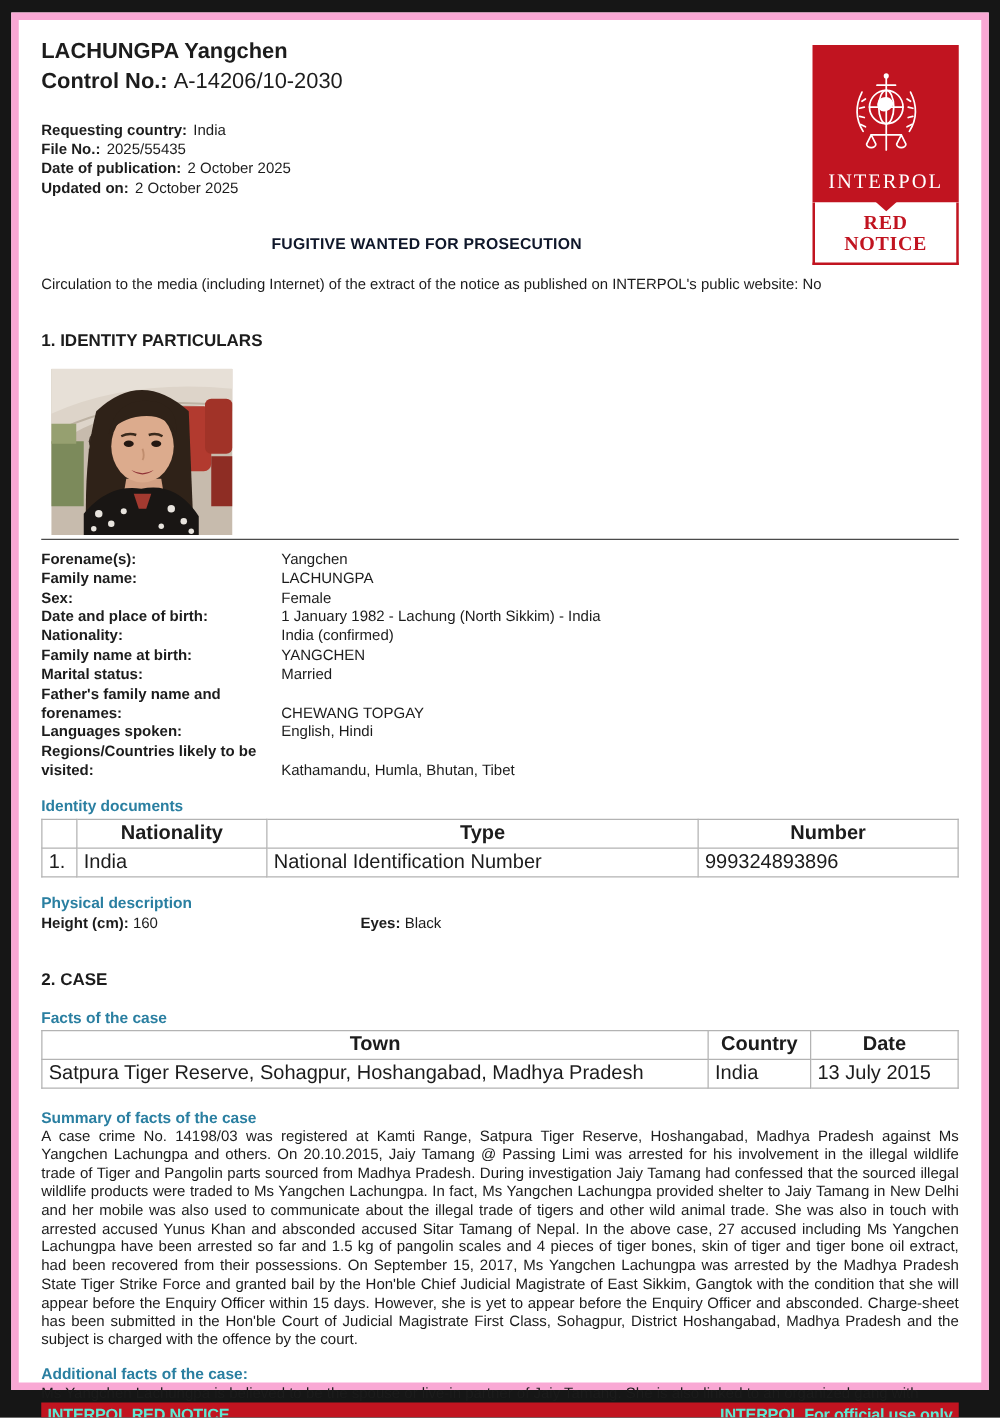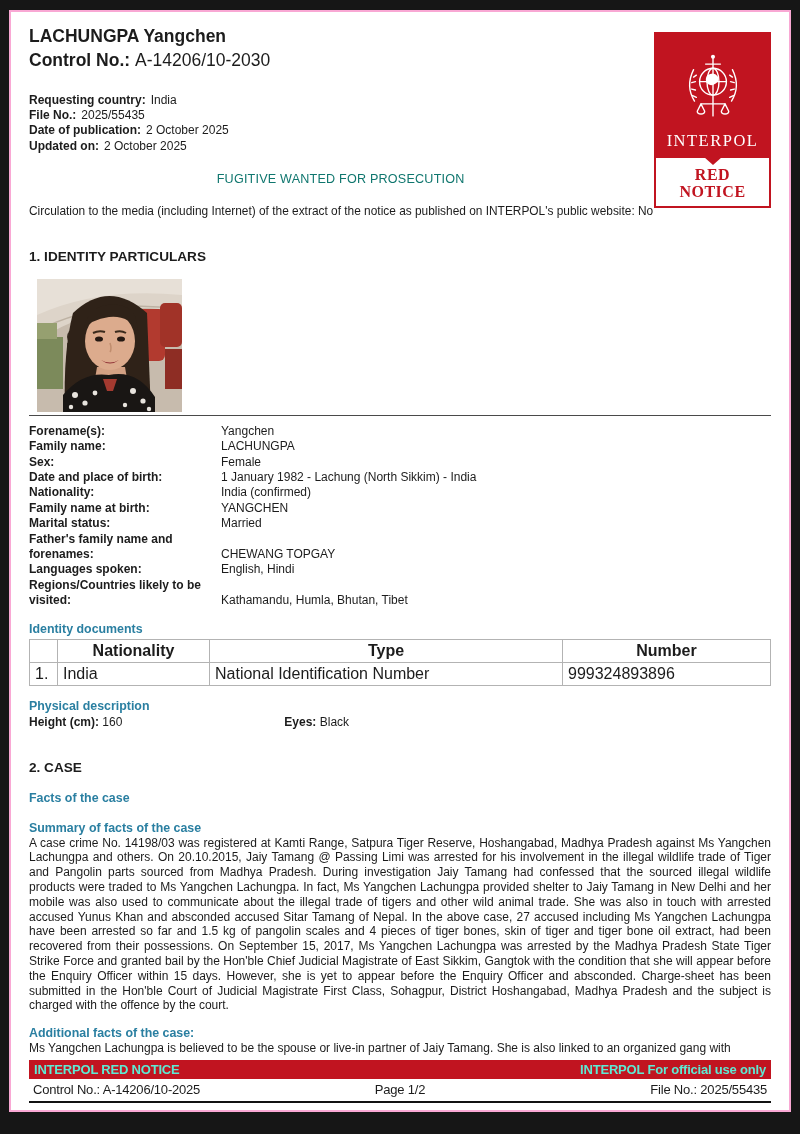--- a/index.html
+++ b/index.html
@@ -10,21 +10,21 @@
   }
   .page {
     width: 800px; height: 1134px;
     background: #161616;
     overflow: hidden;
   }
   .doc {
     width: 782px; height: 1102px;
     margin: 10px auto 0 auto;
     background: #ffffff;
-    border: 2px solid #f9a8d4;
+    border: 6px solid #f9a8d4;
     padding: 12px 18px 4px 18px;
     display: flex; flex-direction: column;
     color: #1c1c1c;
     position: relative;
   }
 
   
   .head-row { position: relative; }
   .title-line { font-size: 17.5px; line-height: 24px; font-weight: bold; }
   .title-line .val { font-weight: normal; }
@@ -67,25 +67,25 @@
     border-top: 8px solid #c11420;
   }
   .badge-line {
     color: #c11420;
     font-family: "Liberation Serif", serif;
     font-weight: bold;
     font-size: 16px; line-height: 17px; letter-spacing: 0.5px;
   }
 
   .banner {
-    margin-top: 18px;
+    margin-top: 30px;
     width: 84%;
     text-align: center;
-    color: #0f766e;
-    font-weight: normal;
+    color: #0f172a;
+    font-weight: bold;
     font-size: 12.6px;
     letter-spacing: 0.2px;
   }
   .circulation { margin-top: 18px; font-size: 11.9px; }
 
   
   .section-title { margin-top: 31px; font-size: 13.6px; font-weight: bold; }
 
   .photo-wrap { margin: 15px 0 0 8px; width: 145px; height: 133px; }
   .photo-wrap svg { display: block; }
@@ -344,20 +344,36 @@
       </span>
       <span class="phys-item">
         <span class="lbl">Eyes:</span>
         <span>Black</span>
       </span>
     </div>
 
     <div class="section-title">2. CASE</div>
 
     <div class="subhead" style="margin-top:16px">Facts of the case</div>
+    <table>
+      <thead>
+        <tr>
+          <th>Town</th>
+          <th class="country-col">Country</th>
+          <th class="date-col">Date</th>
+        </tr>
+      </thead>
+      <tbody>
+        <tr>
+          <td>Satpura Tiger Reserve, Sohagpur, Hoshangabad, Madhya Pradesh</td>
+          <td>India</td>
+          <td>13 July 2015</td>
+        </tr>
+      </tbody>
+    </table>
 
     <div class="subhead" style="margin-top:16px">Summary of facts of the case</div>
     <p class="para">A case crime No. 14198/03 was registered at Kamti Range, Satpura Tiger Reserve, Hoshangabad, Madhya Pradesh against Ms Yangchen Lachungpa and others. On 20.10.2015, Jaiy Tamang @ Passing Limi was arrested for his involvement in the illegal wildlife trade of Tiger and Pangolin parts sourced from Madhya Pradesh. During investigation Jaiy Tamang had confessed that the sourced illegal wildlife products were traded to Ms Yangchen Lachungpa. In fact, Ms Yangchen Lachungpa provided shelter to Jaiy Tamang in New Delhi and her mobile was also used to communicate about the illegal trade of tigers and other wild animal trade. She was also in touch with arrested accused Yunus Khan and absconded accused Sitar Tamang of Nepal. In the above case, 27 accused including Ms Yangchen Lachungpa have been arrested so far and 1.5 kg of pangolin scales and 4 pieces of tiger bones, skin of tiger and tiger bone oil extract, had been recovered from their possessions. On September 15, 2017, Ms Yangchen Lachungpa was arrested by the Madhya Pradesh State Tiger Strike Force and granted bail by the Hon'ble Chief Judicial Magistrate of East Sikkim, Gangtok with the condition that she will appear before the Enquiry Officer within 15 days. However, she is yet to appear before the Enquiry Officer and absconded. Charge-sheet has been submitted in the Hon'ble Court of Judicial Magistrate First Class, Sohagpur, District Hoshangabad, Madhya Pradesh and the subject is charged with the offence by the court.</p>
 
     <div class="subhead">Additional facts of the case:</div>
     <p class="para">Ms Yangchen Lachungpa is believed to be the spouse or live-in partner of Jaiy Tamang. She is also linked to an organized gang with</p>
 
     <div class="footer">
       <div class="redbar">
         <span>INTERPOL RED NOTICE</span>

